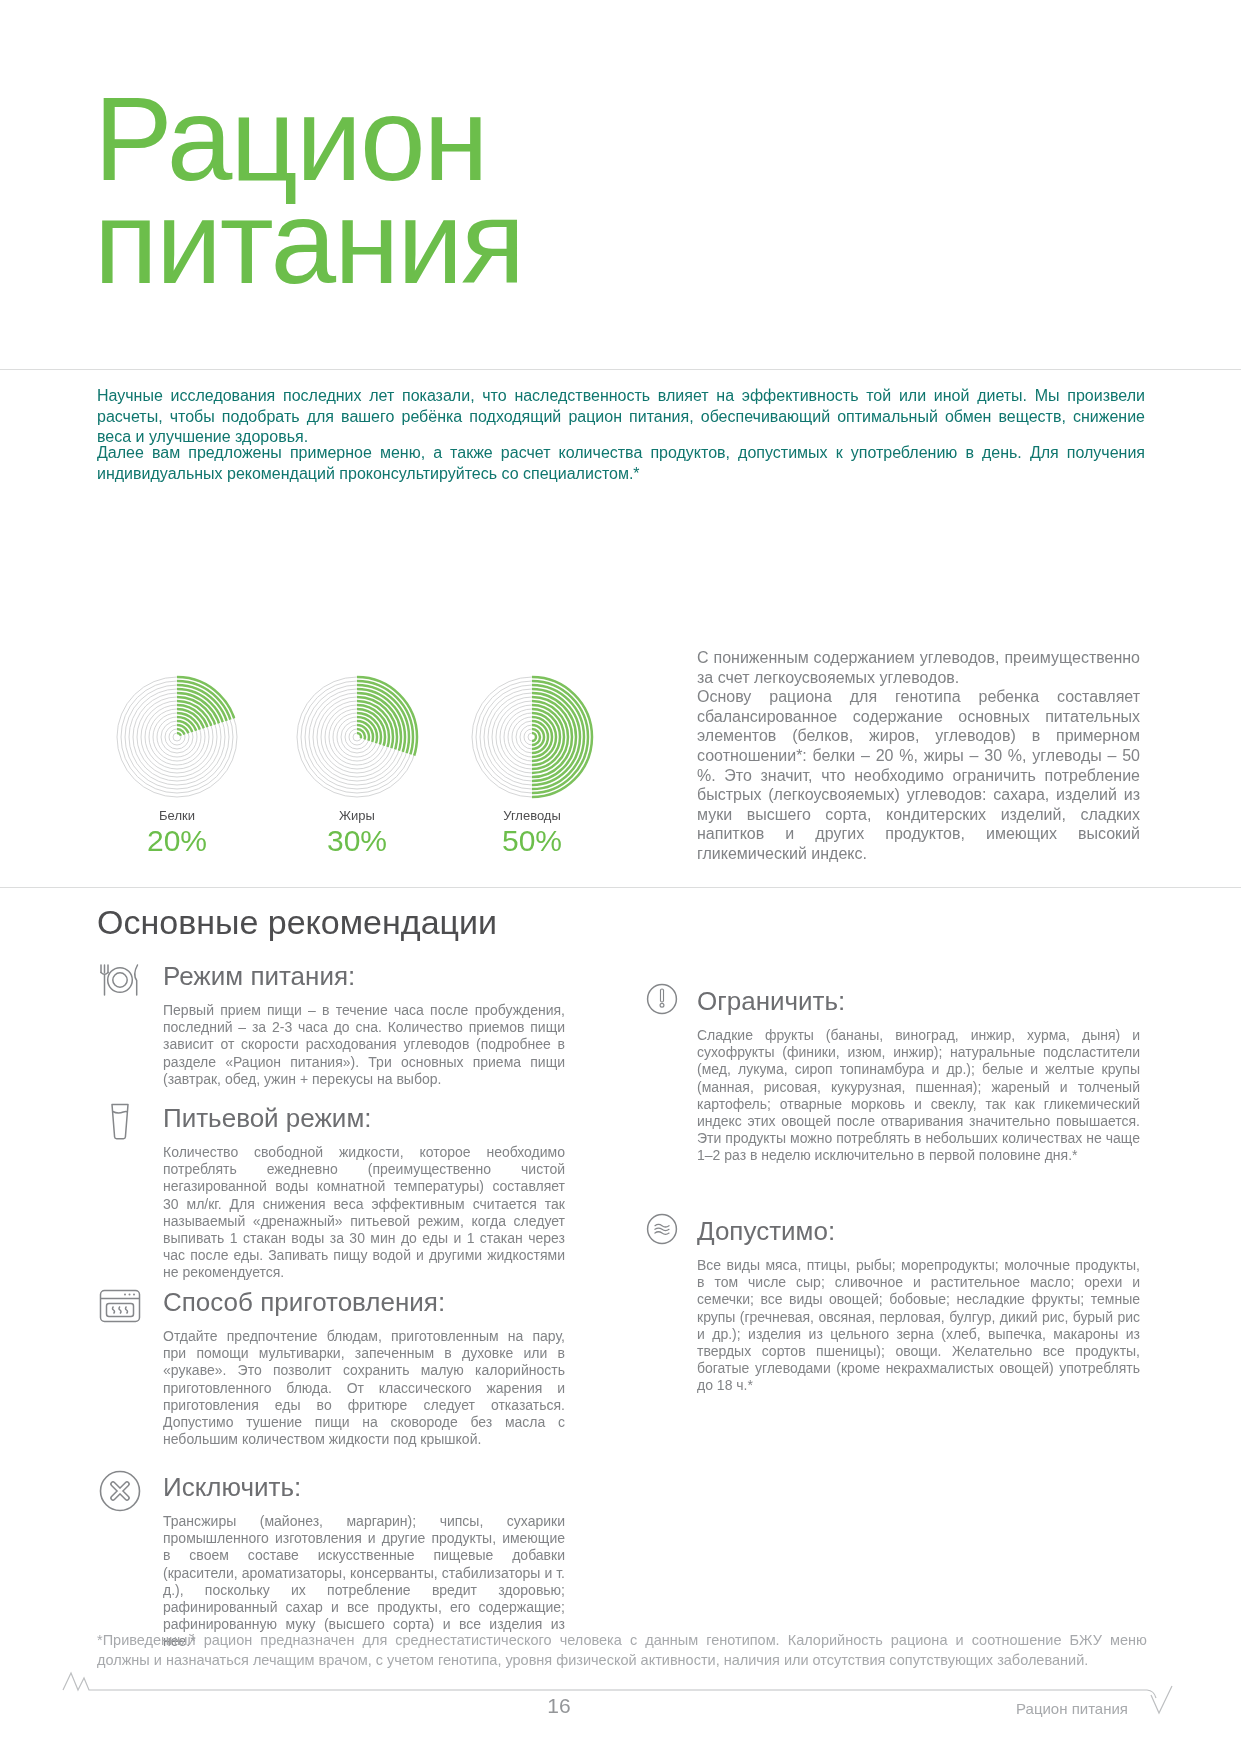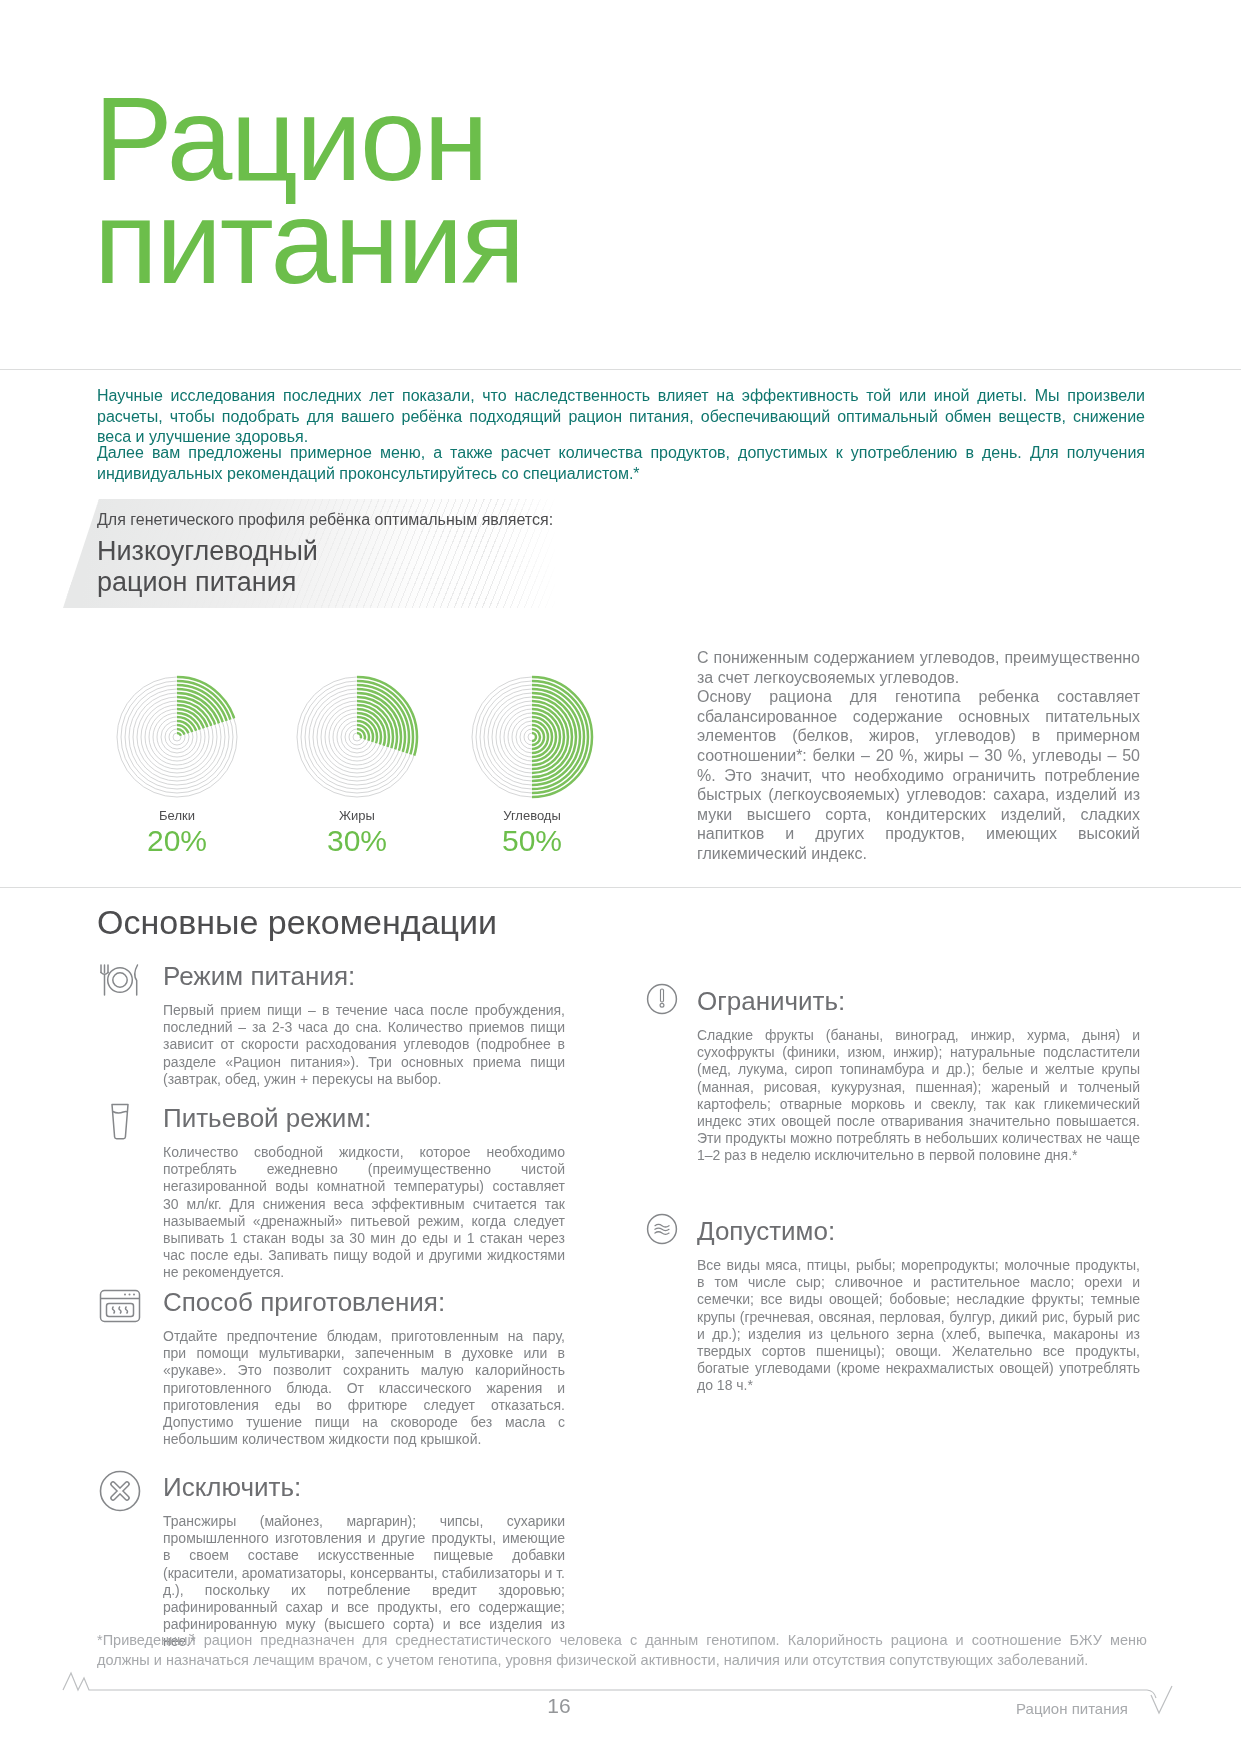--- a/index.html
+++ b/index.html
@@ -89,27 +89,20 @@
   <div class="abs title">
     <span>Рацион</span><br>
     <span>питания</span>
   </div>
 
   <div class="abs rule" style="top:369px;"></div>
 
   <p class="abs intro p1">Научные исследования последних лет показали, что наследственность влияет на эффективность той или иной диеты. Мы произвели расчеты, чтобы подобрать для вашего ребёнка подходящий рацион питания, обеспечивающий оптимальный обмен веществ, снижение веса и улучшение здоровья.</p>
   <p class="abs intro p2">Далее вам предложены примерное меню, а также расчет количества продуктов, допустимых к употреблению в день. Для получения индивидуальных рекомендаций проконсультируйтесь со специалистом.*</p>
 
-  <div class="abs banner">
-    <div class="banner-label">Для генетического профиля ребёнка оптимальным является:</div>
-    <div class="banner-value">
-      <span>Низкоуглеводный</span><br>
-      <span>рацион питания</span>
-    </div>
-  </div>
 
   <div class="abs pie pie-0">
     <svg class="pie-svg" viewBox="0 0 124 124">
         <circle cx="62" cy="62" r="4" fill="none" stroke="#CFD0D1" stroke-width="0.9"></circle>
         <circle cx="62" cy="62" r="8" fill="none" stroke="#CFD0D1" stroke-width="0.9"></circle>
         <circle cx="62" cy="62" r="12" fill="none" stroke="#CFD0D1" stroke-width="0.9"></circle>
         <circle cx="62" cy="62" r="16" fill="none" stroke="#CFD0D1" stroke-width="0.9"></circle>
         <circle cx="62" cy="62" r="20" fill="none" stroke="#CFD0D1" stroke-width="0.9"></circle>
         <circle cx="62" cy="62" r="24" fill="none" stroke="#CFD0D1" stroke-width="0.9"></circle>
         <circle cx="62" cy="62" r="28" fill="none" stroke="#CFD0D1" stroke-width="0.9"></circle>

